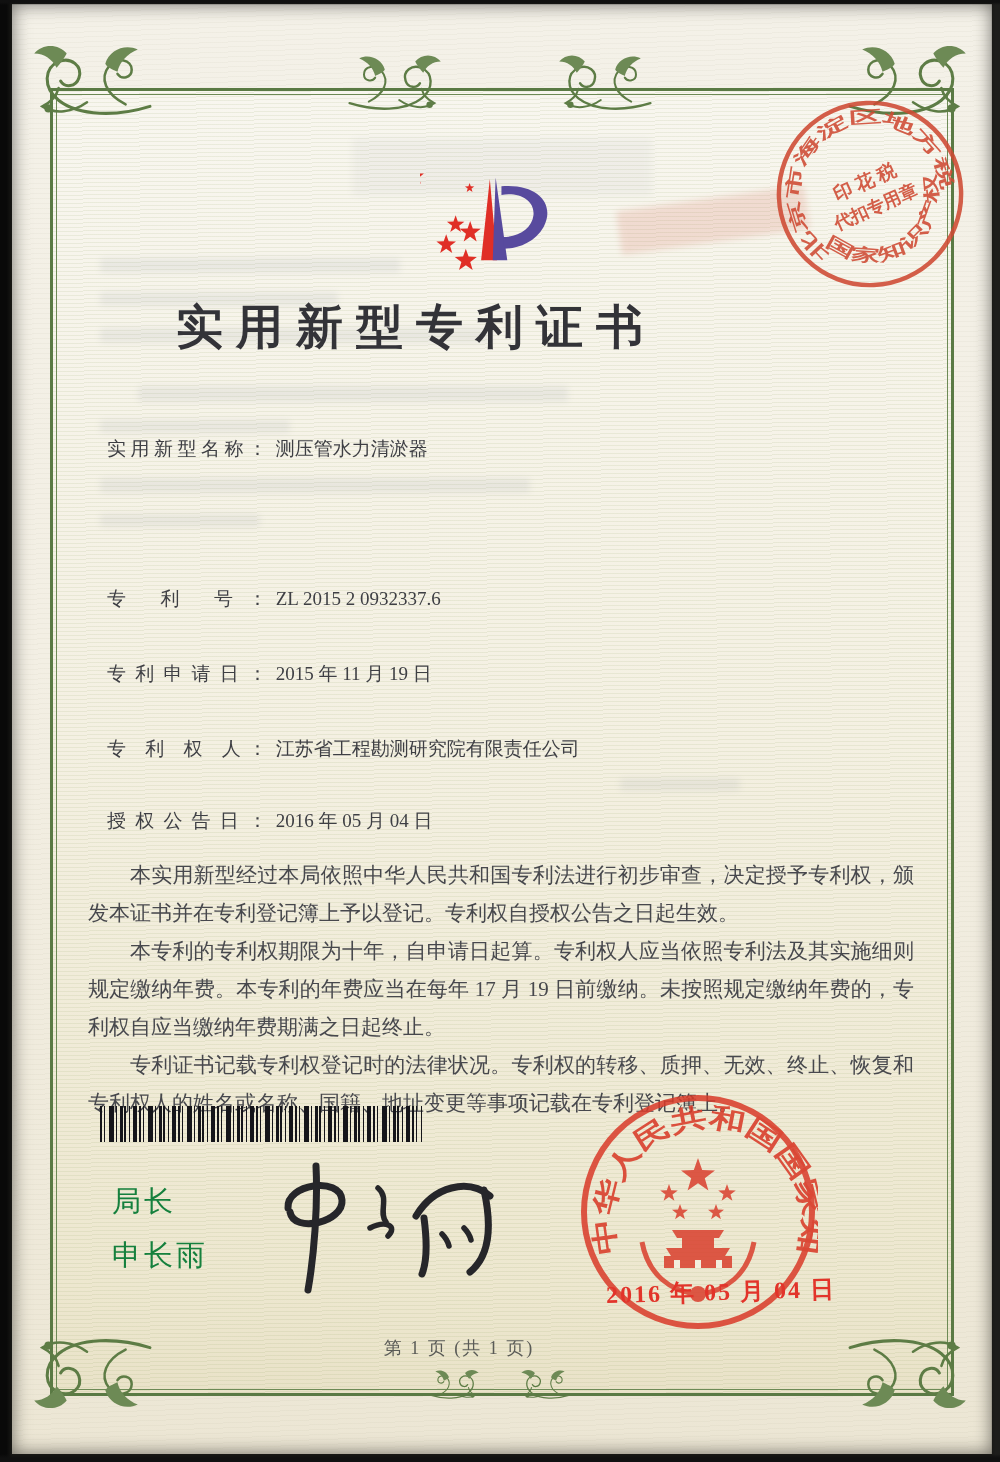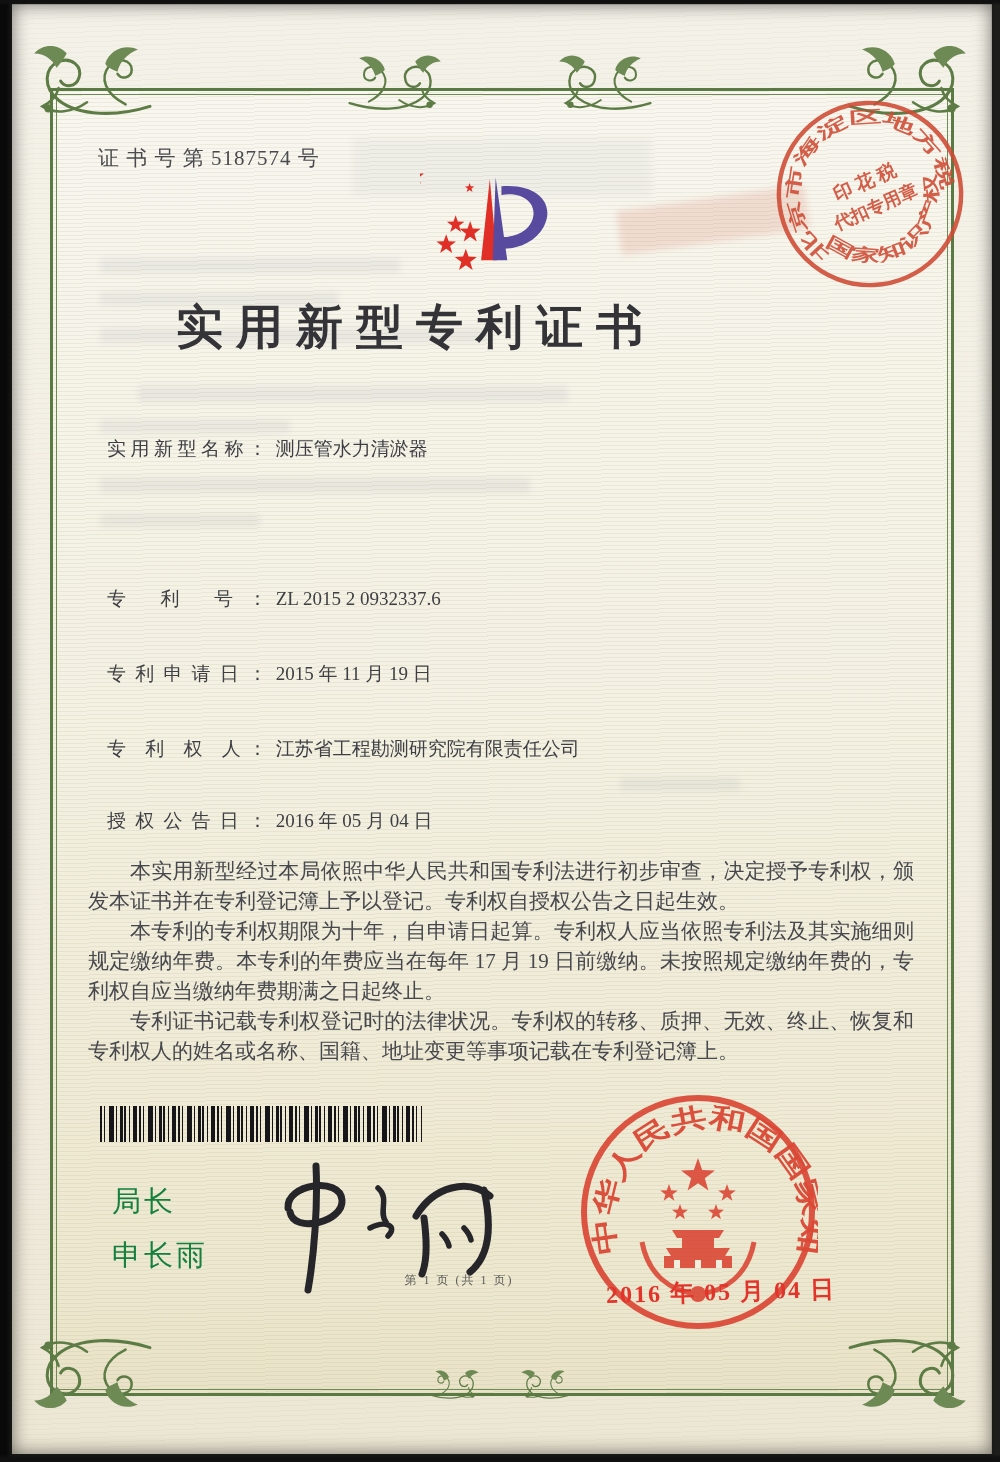--- a/index.html
+++ b/index.html
@@ -30,34 +30,34 @@
   .ghost{position:absolute;background:#8d93a0;opacity:.12;filter:blur(3px);border-radius:3px;}
   .ghost.red{background:#cf5a46;opacity:.16;}
 
   
   .certno{position:absolute;left:98px;top:144px;font-size:21px;color:#4a4a4e;letter-spacing:1px;}
   .title{position:absolute;left:0;top:296px;width:832px;text-align:center;
          font-size:47px;font-weight:700;color:#333338;letter-spacing:13px;}
   .frow{position:absolute;left:97px;width:810px;font-size:19px;color:#3e3f44;white-space:nowrap;margin-left:10px;}
   .flabel{display:inline-block;width:160px;text-align:justify;text-align-last:justify;}
   .fvalue{margin-left:4px;}
-  .paras{position:absolute;left:88px;top:856px;width:826px;font-size:21px;line-height:30px;
+  .paras{position:absolute;left:88px;top:856px;width:826px;font-size:21px;line-height:38px;
          color:#47484d;text-align:justify;}
   .paras p{margin:0;text-indent:2em;}
   .barcode{position:absolute;left:100px;top:1106px;width:322px;height:36px;
      background:repeating-linear-gradient(90deg,
        #15151a 0 2px,transparent 2px 4px,#15151a 4px 5px,transparent 5px 9px,
        #15151a 9px 14px,transparent 14px 16px,#15151a 16px 17px,transparent 17px 20px,
        #15151a 20px 23px,transparent 23px 24px,#15151a 24px 26px,transparent 26px 29px,
        #15151a 29px 30px,transparent 30px 33px,#15151a 33px 37px,transparent 37px 39px);}
   .officer{position:absolute;left:112px;top:1182px;font-size:29px;color:#15803d;
            font-family:"Liberation Sans","DejaVu Sans",sans-serif;}
   .officer div{margin-bottom:14px;letter-spacing:3px;}
-  .footer{position:absolute;left:0;top:1272px;width:918px;text-align:center;
-          font-size:12px;color:#5a5b57;letter-spacing:2px;}
+  .footer{position:absolute;left:0;top:1336px;width:918px;text-align:center;
+          font-size:18px;color:#5a5b57;letter-spacing:2px;}
 
   
   .taxstamp{position:absolute;left:770px;top:94px;width:200px;height:200px;
             transform:rotate(-24deg);opacity:.88;}
   .bigseal{position:absolute;left:578px;top:1092px;width:240px;height:240px;opacity:.92;}
   .sealdate{position:absolute;left:606px;top:1276px;font-size:24px;font-weight:700;color:#e2342a;
             letter-spacing:2px;transform:rotate(-1.5deg);white-space:nowrap;}
   .signature{position:absolute;left:228px;top:1156px;}
   .logo{position:absolute;left:420px;top:158px;}
 </style>
@@ -149,21 +149,20 @@
     <text font-size="15" fill="#cf4a33" font-weight="700" font-family="'Liberation Serif',serif">
       <textPath href="#taxTop" startOffset="0" textLength="318" lengthAdjust="spacingAndGlyphs">北京市海淀区地方税务局</textPath>
     </text>
     <text font-size="15" fill="#cf4a33" font-weight="700" font-family="'Liberation Serif',serif">
       <textPath href="#taxBottom" startOffset="8" textLength="182" lengthAdjust="spacingAndGlyphs">国家知识产权局</textPath>
     </text>
     <text x="90" y="84" text-anchor="middle" font-size="17" font-weight="700" fill="#cf4a33">印 花 税</text>
     <text x="90" y="108" text-anchor="middle" font-size="16" font-weight="700" fill="#cf4a33">代扣专用章</text>
   </svg>
 
-  <div class="certno">证 书 号 第 5187574 号</div>
   <div class="title">实用新型专利证书</div>
 
   <div class="frow" style="top:436px">
     <span class="flabel">实用新型名称：</span>
     <span class="fvalue">测压管水力清淤器</span>
   </div>
   <div class="frow" style="top:586px">
     <span class="flabel">专 利 号：</span>
     <span class="fvalue">ZL 2015 2 0932337.6</span>
   </div>

